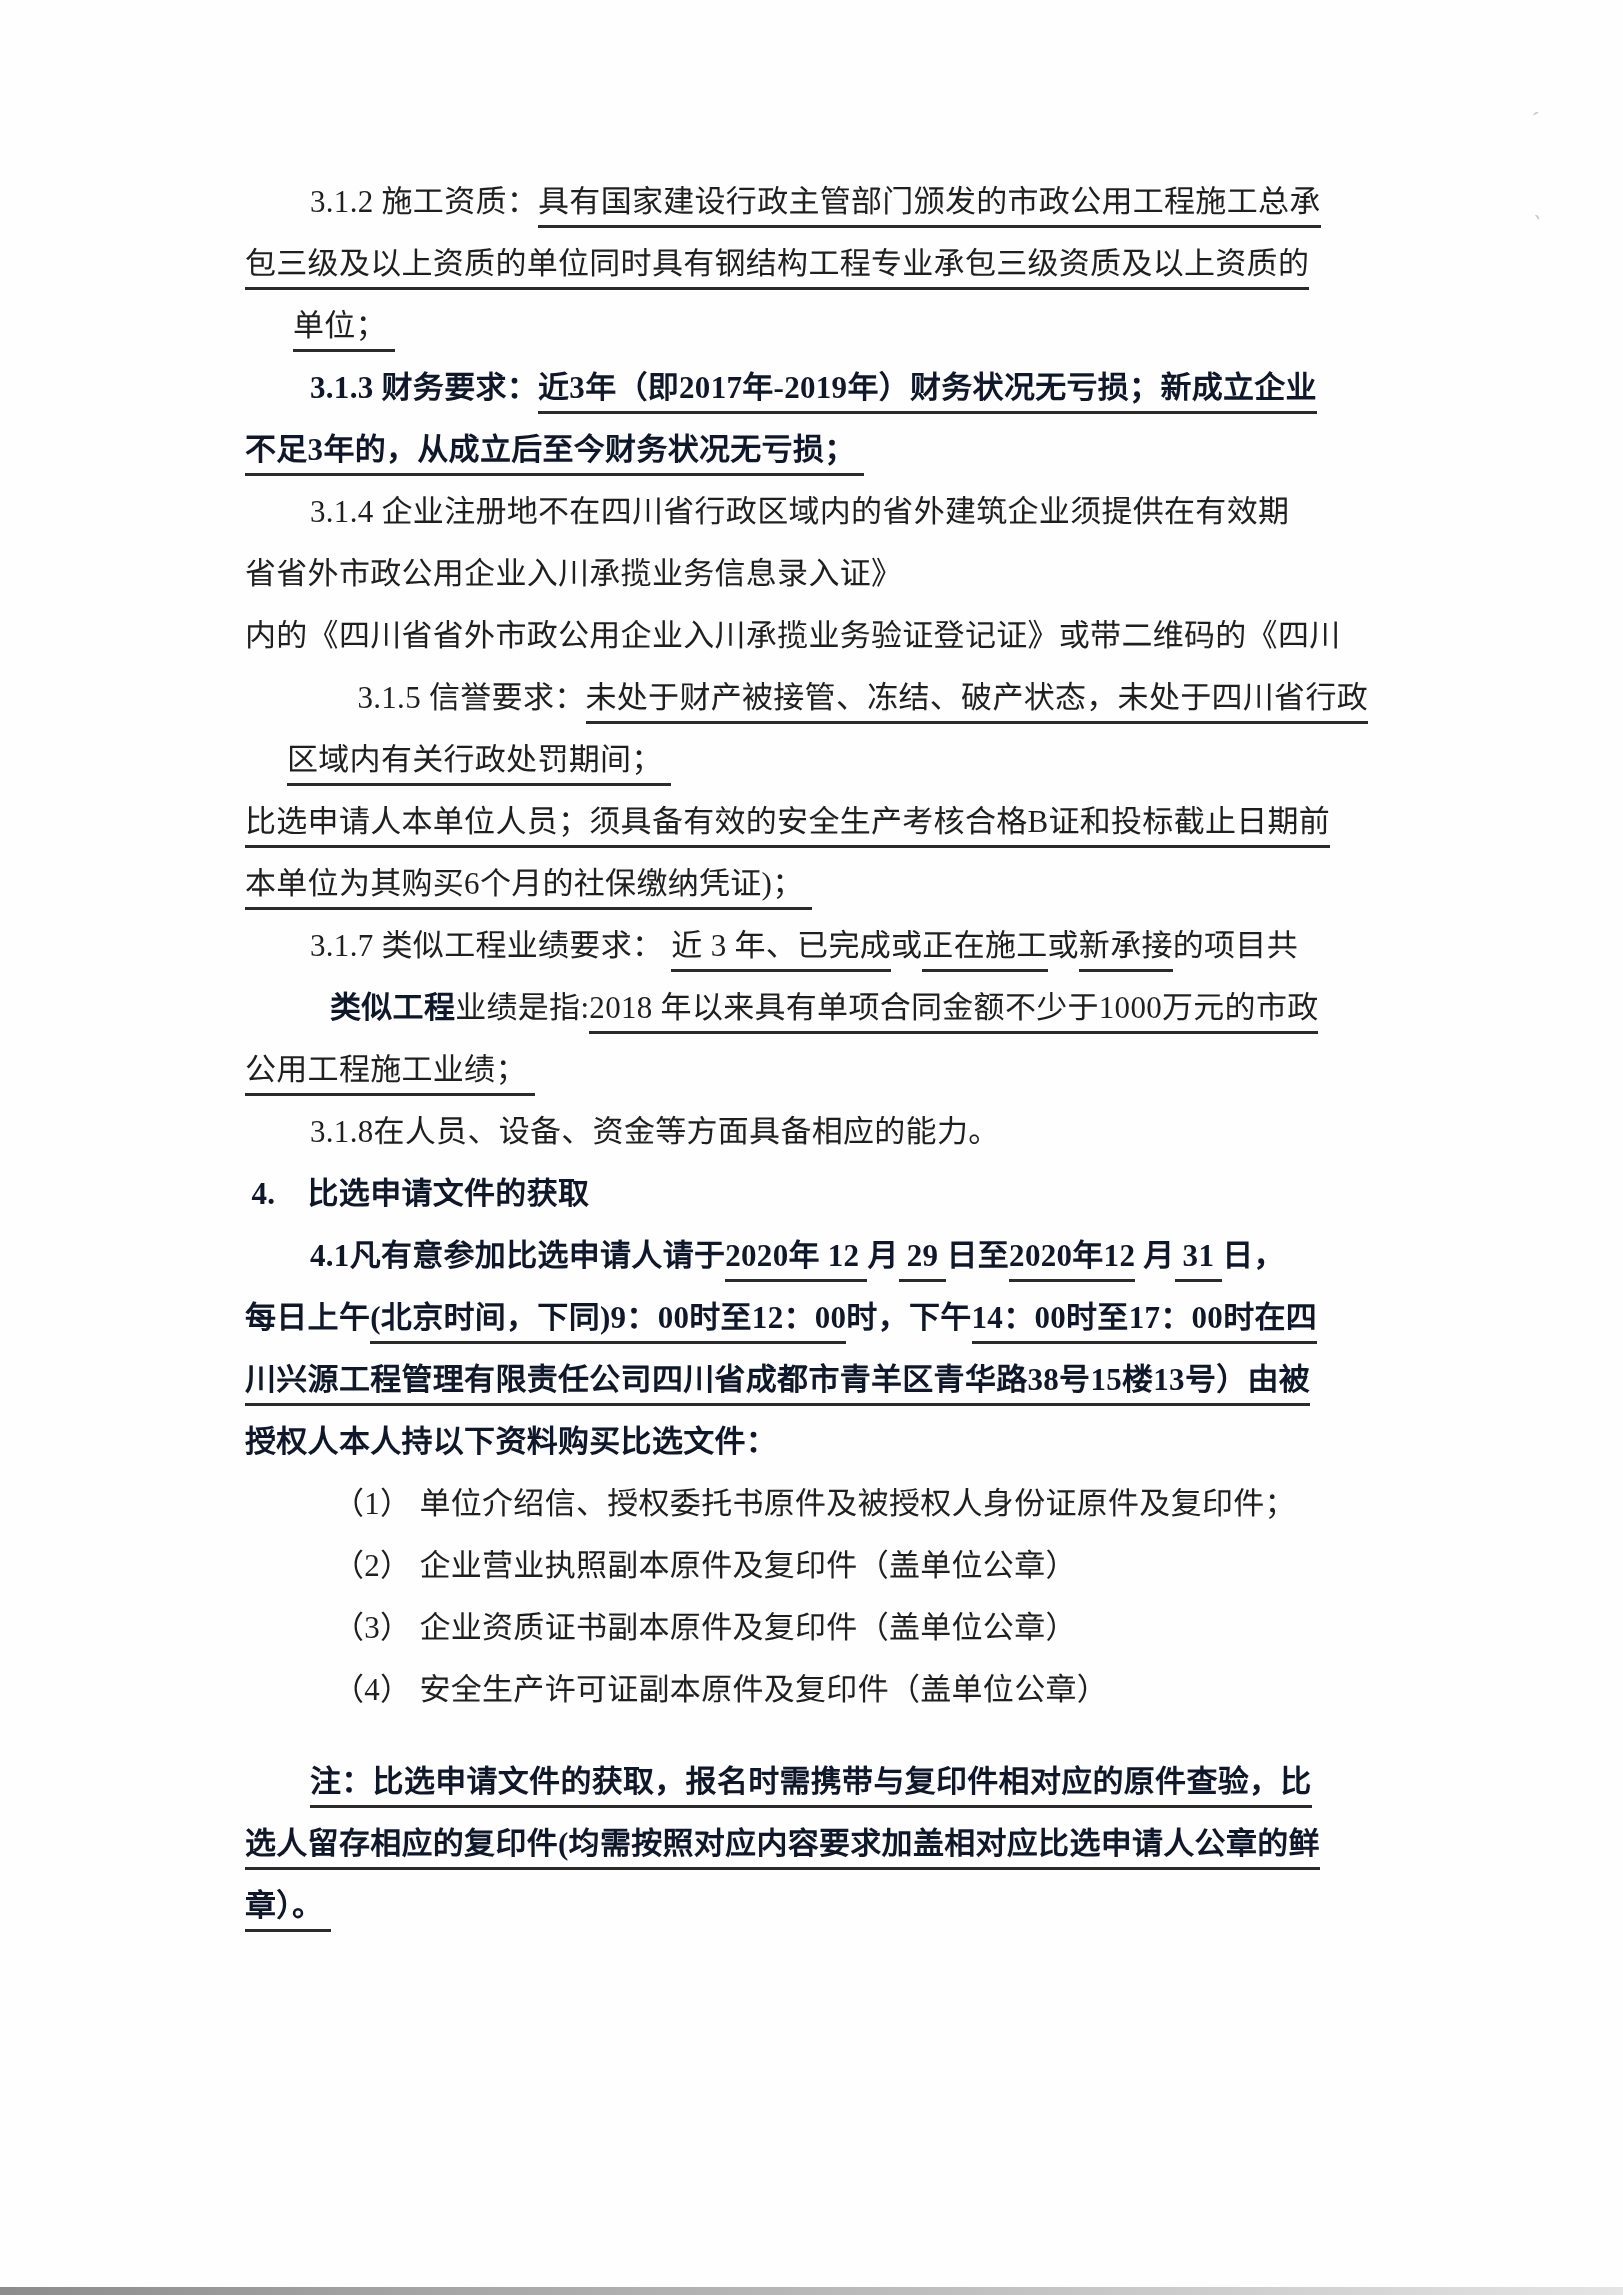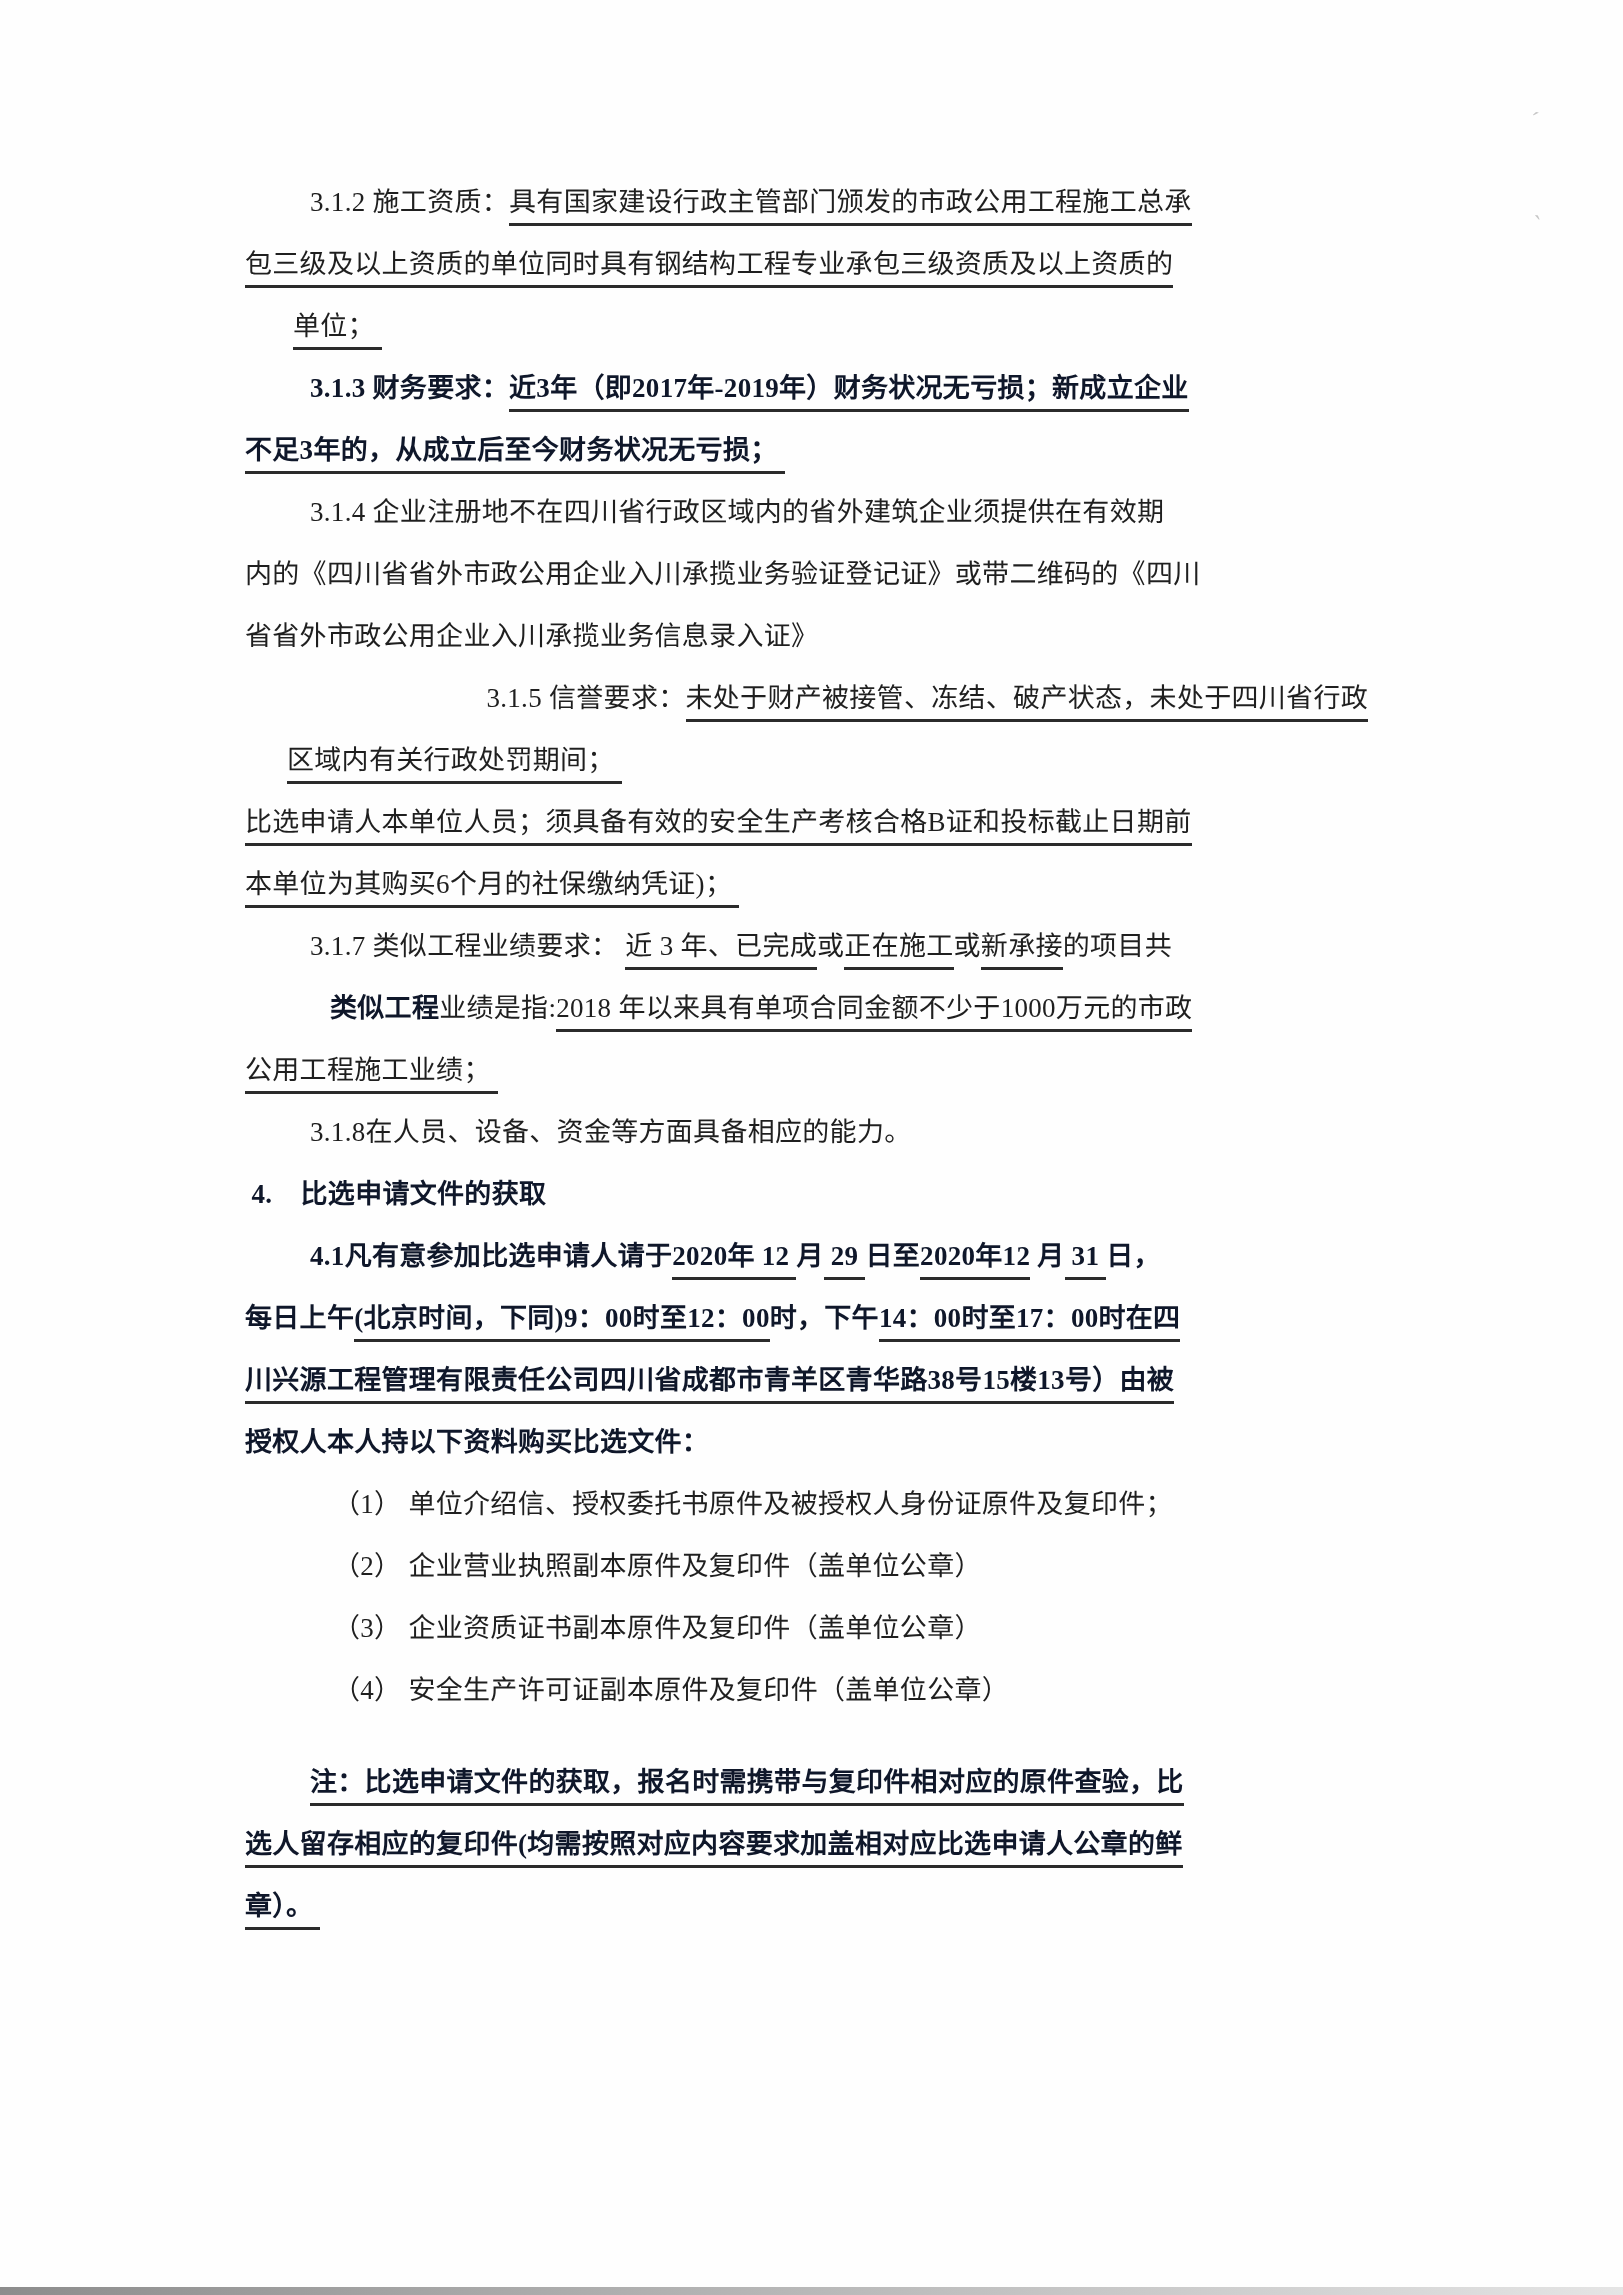--- a/index.html
+++ b/index.html
@@ -3,21 +3,21 @@
 <meta charset="utf-8">
 <style>
   html,body{margin:0;padding:0;}
   body{
     width:1623px;height:2295px;position:relative;overflow:hidden;
     background:#fefefe;
     font-family:"Liberation Serif","DejaVu Serif",serif;
   }
   .doc-body{
     position:absolute;left:245px;top:171px;width:1123px;
-    color:#1f1f1f;font-size:27px;
+    color:#1f1f1f;font-size:31px;
   }
   .line{
     height:62px;line-height:62px;white-space:pre;
     letter-spacing:0.3px;
   }
   .seg{display:inline;}
   .u{border-bottom:3.3px solid #2b2b2b;padding-bottom:5.9px;}
   .b{font-weight:700;color:#0f172a;}
   .scan-bottom-bar{
     position:absolute;left:0;bottom:0;width:1623px;height:7.9px;
@@ -34,22 +34,22 @@
 </head>
 <body>
 
 <div class="doc-body">
     <div class="line" style="padding-left: 65px;"><span class="seg">3.1.2 施工资质：</span><span class="seg u">具有国家建设行政主管部门颁发的市政公用工程施工总承</span></div>
     <div class="line" style="padding-left: 0px;"><span class="seg u">包三级及以上资质的单位同时具有钢结构工程专业承包三级资质及以上资质的</span></div>
     <div class="line" style="padding-left: 0px; margin-left: 48px;"><span class="seg u">单位； </span></div>
     <div class="line" style="padding-left: 65px;"><span class="seg b">3.1.3 财务要求：</span><span class="seg u b">近3年（即2017年-2019年）财务状况无亏损；新成立企业</span></div>
     <div class="line" style="padding-left: 0px;"><span class="seg u b">不足3年的，从成立后至今财务状况无亏损； </span></div>
     <div class="line" style="padding-left: 65px;"><span class="seg">3.1.4 企业注册地不在四川省行政区域内的省外建筑企业须提供在有效期</span></div>
+    <div class="line" style="padding-left: 0px;"><span class="seg">省省外市政公用企业入川承揽业务信息录入证》</span></div>
     <div class="line" style="padding-left: 0px;"><span class="seg">内的《四川省省外市政公用企业入川承揽业务验证登记证》或带二维码的《四川</span></div>
-    <div class="line" style="padding-left: 0px;"><span class="seg">省省外市政公用企业入川承揽业务信息录入证》</span></div>
     <div class="line" style="padding-left: 65px; text-align: right;"><span class="seg">3.1.5 信誉要求：</span><span class="seg u">未处于财产被接管、冻结、破产状态，未处于四川省行政</span></div>
     <div class="line" style="padding-left: 0px; margin-left: 42px;"><span class="seg u">区域内有关行政处罚期间； </span></div>
     <div class="line" style="padding-left: 0px;"><span class="seg u">比选申请人本单位人员；须具备有效的安全生产考核合格B证和投标截止日期前</span></div>
     <div class="line" style="padding-left: 0px;"><span class="seg u">本单位为其购买6个月的社保缴纳凭证)； </span></div>
     <div class="line" style="padding-left: 65px;"><span class="seg">3.1.7 类似工程业绩要求： </span><span class="seg u">近 3 年、已完成</span><span class="seg">或</span><span class="seg u">正在施工</span><span class="seg">或</span><span class="seg u">新承接</span><span class="seg">的项目共</span></div>
     <div class="line" style="padding-left: 85px;"><span class="seg b">类似工程</span><span class="seg">业绩是指:</span><span class="seg u">2018 年以来具有单项合同金额不少于1000万元的市政</span></div>
     <div class="line" style="padding-left: 0px;"><span class="seg u">公用工程施工业绩； </span></div>
     <div class="line" style="padding-left: 65px;"><span class="seg">3.1.8在人员、设备、资金等方面具备相应的能力。</span></div>
     <div class="line" style="padding-left: 6.5px;"><span class="seg b">4.    比选申请文件的获取</span></div>
     <div class="line" style="padding-left: 65px;"><span class="seg b">4.1凡有意参加比选申请人请于</span><span class="seg u b">2020年 12 </span><span class="seg b">月</span><span class="seg u b"> 29 </span><span class="seg b">日至</span><span class="seg u b">2020年12</span><span class="seg b"> 月</span><span class="seg u b"> 31 </span><span class="seg b">日，</span></div>

